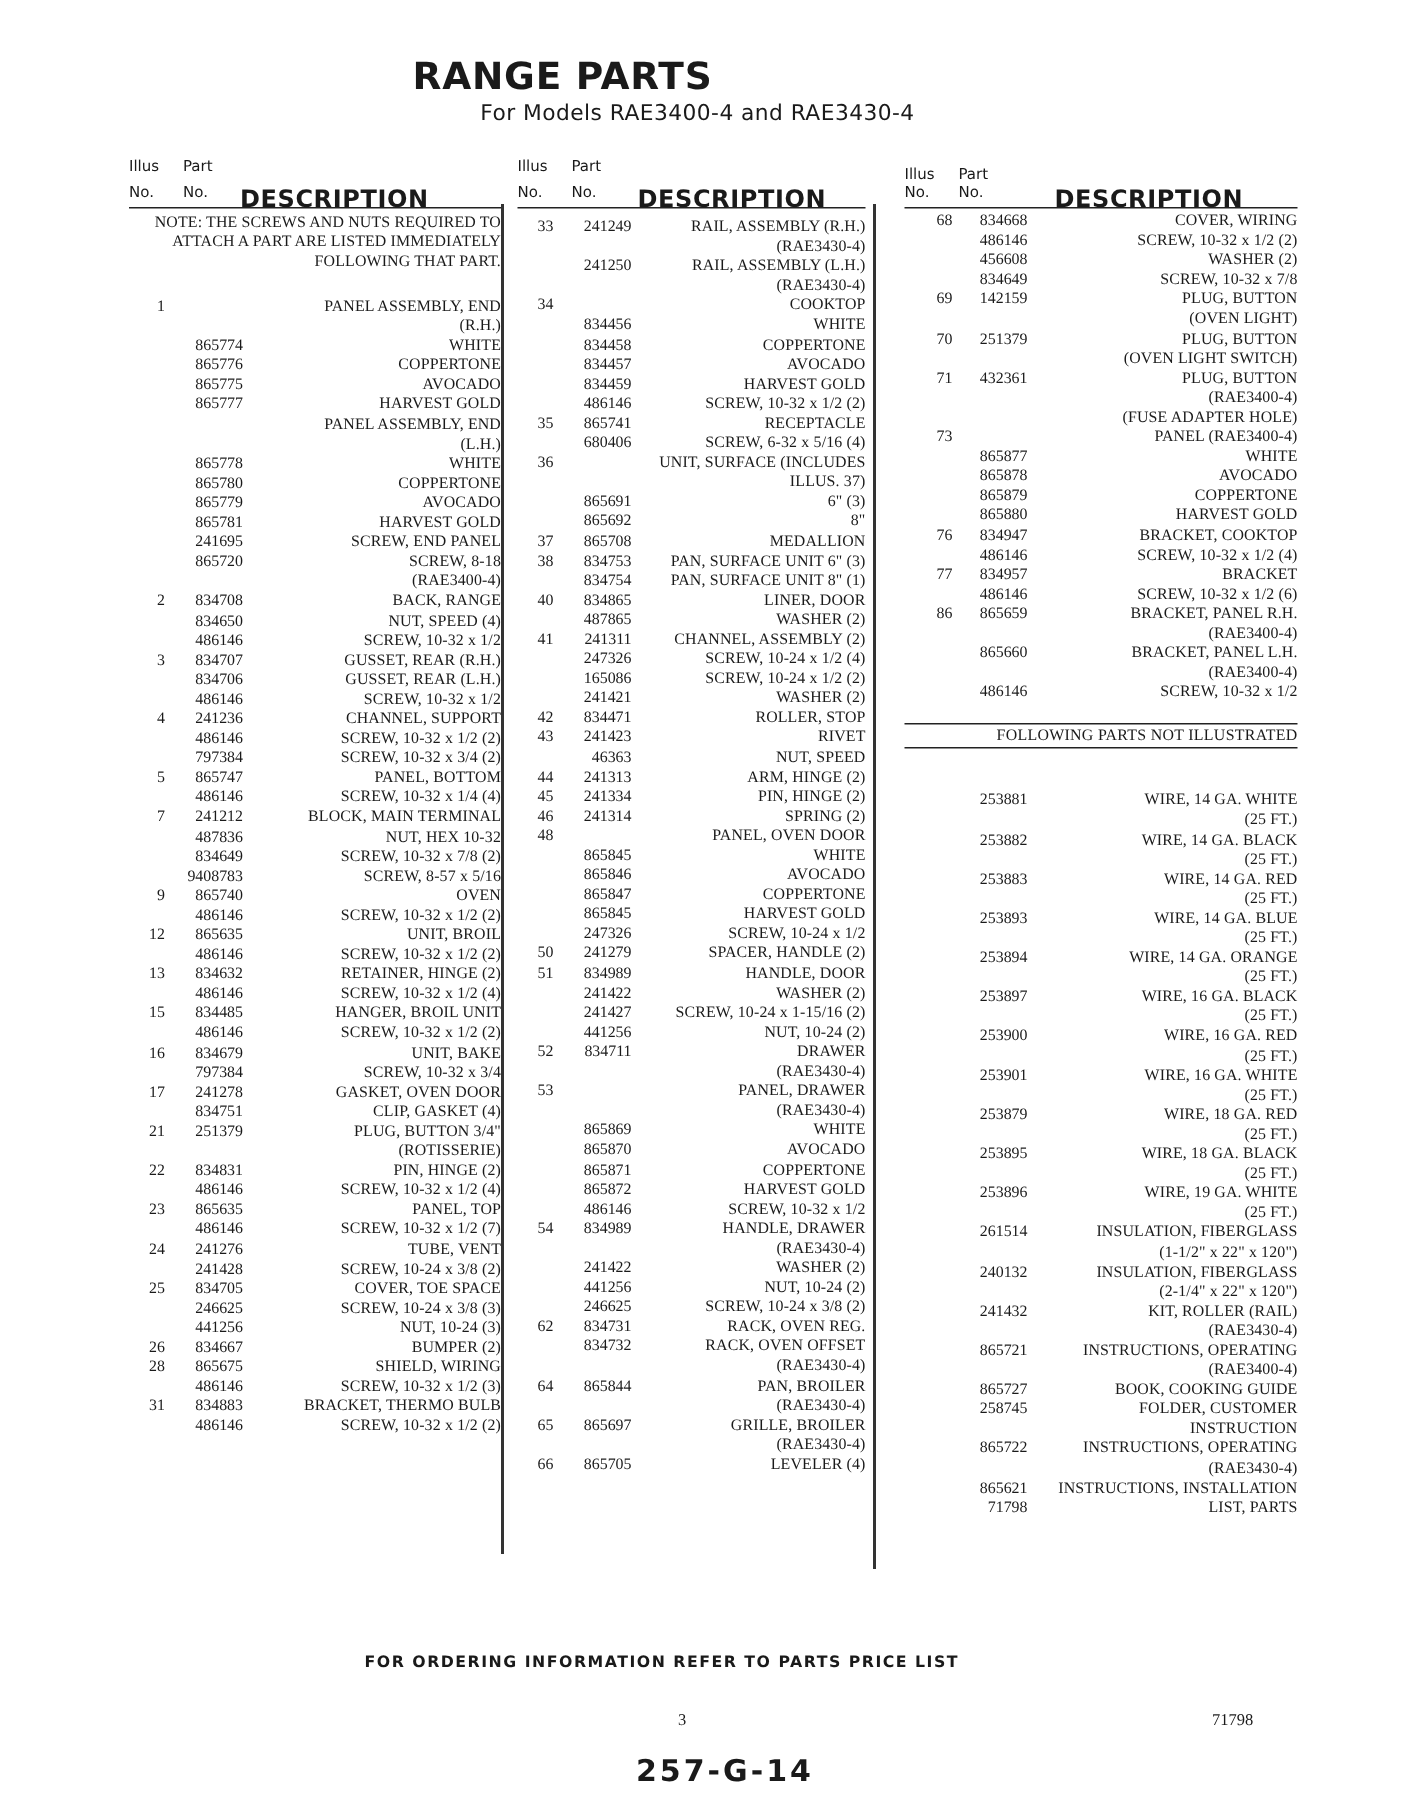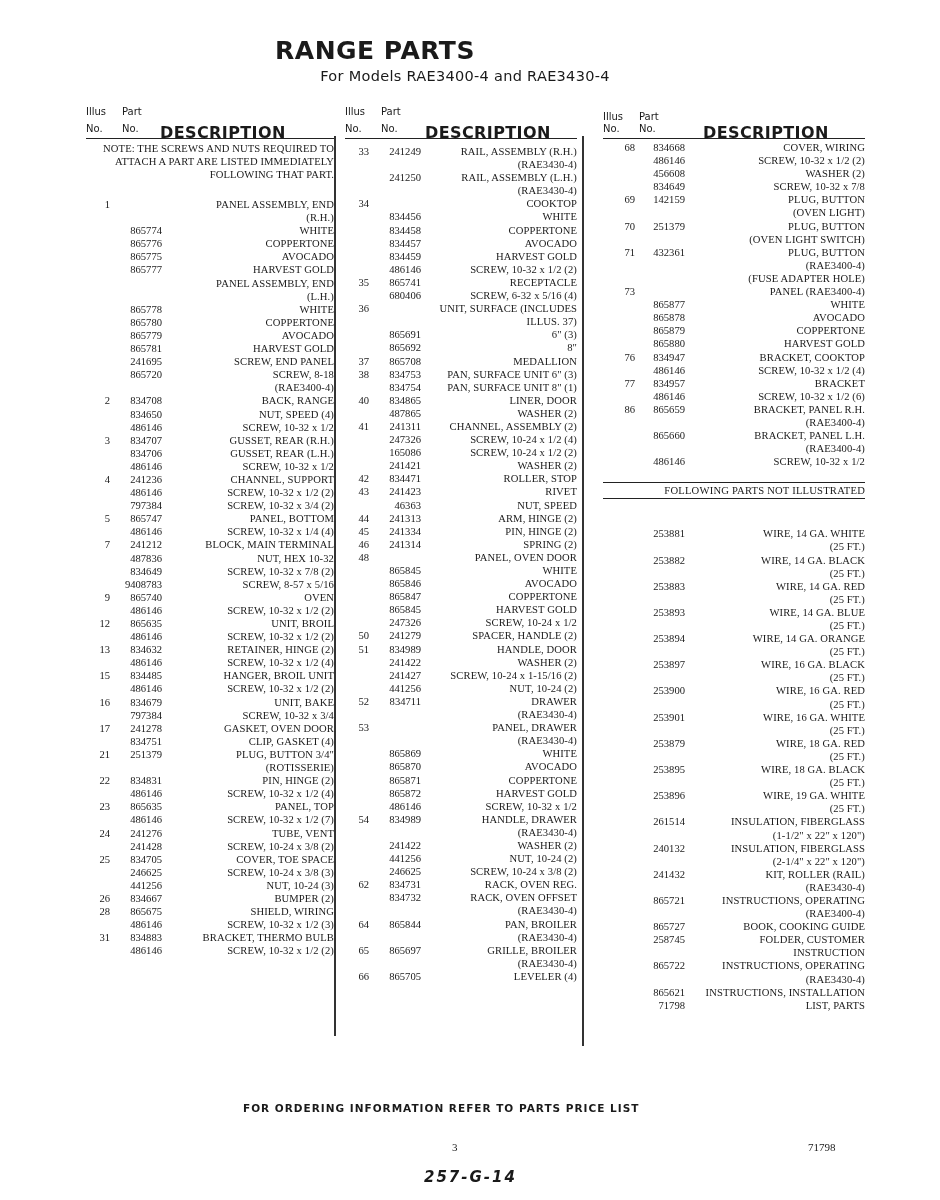--- a/index.html
+++ b/index.html
@@ -32,21 +32,21 @@
   .col-3 .row .illus { width: 28px; padding-left: 4px; }
   .col-3 .row .part { width: 50px; }
   .note { line-height: 13px; margin-top: 3px; margin-bottom: 17px; letter-spacing: 0.1px; }
   .npi { margin: 14px 0 28px 0; border-top: 1.2px solid #222; border-bottom: 1.6px solid #222; padding: 2px 0; letter-spacing: 0.2px; }
   .vsep { position: absolute; width: 2px; background: #333; }
   .footer { position: absolute; top: 1102px; left: 230px; font-family: "DejaVu Sans", sans-serif;
     font-weight: bold; font-size: 10.5px; letter-spacing: 1px; margin-left: 13px; }
   .pagenum { position: absolute; top: 1141px; left: 452px; font-family: "Liberation Serif", serif; font-size: 11px; }
   .docnum { position: absolute; top: 1141px; left: 808px; font-family: "Liberation Serif", serif; font-size: 11px; }
   .handwritten { position: absolute; top: 1168px; left: 424px; font-family: "DejaVu Sans", sans-serif;
-    font-style: italic; font-weight: bold; font-size: 15px; letter-spacing: 2px; }
+    font-weight: bold; font-size: 20px; letter-spacing: 2px; }
 </style>
 </head>
 <body>
 
 <div class="title">RANGE PARTS</div>
 <div class="subtitle">For Models RAE3400-4 and RAE3430-4</div>
 
 <div class="col col-1">
   <div class="hdr">
     <span class="l1a">Illus</span>

